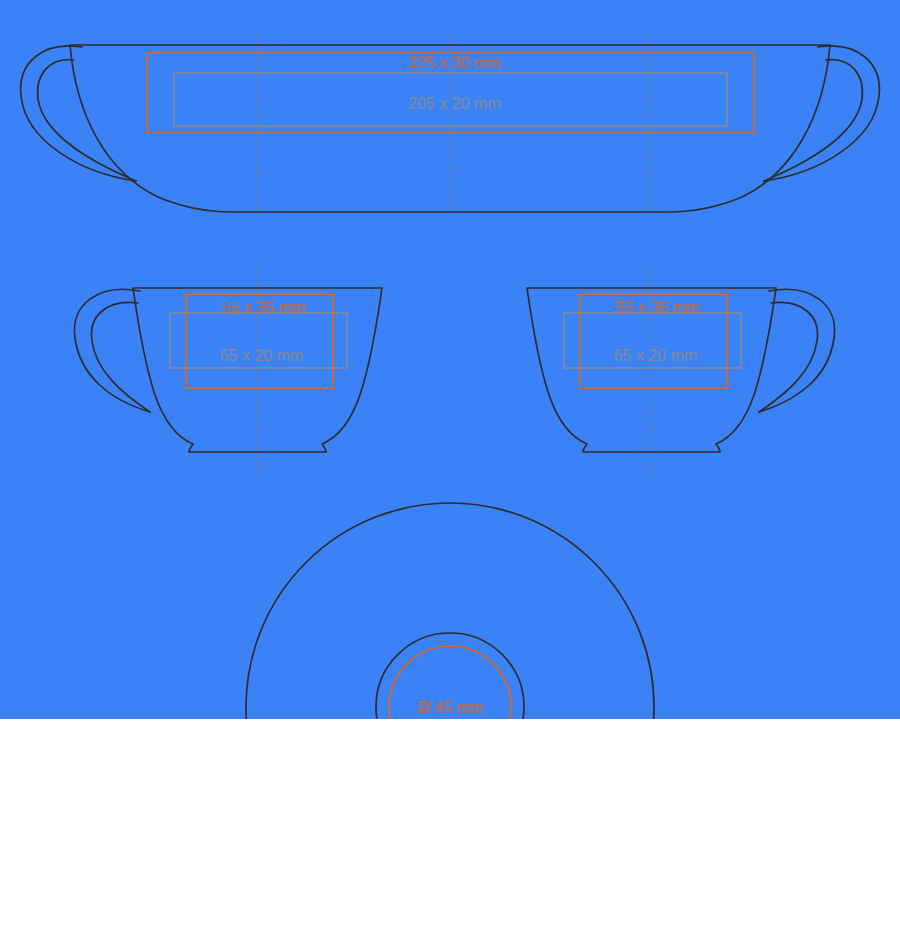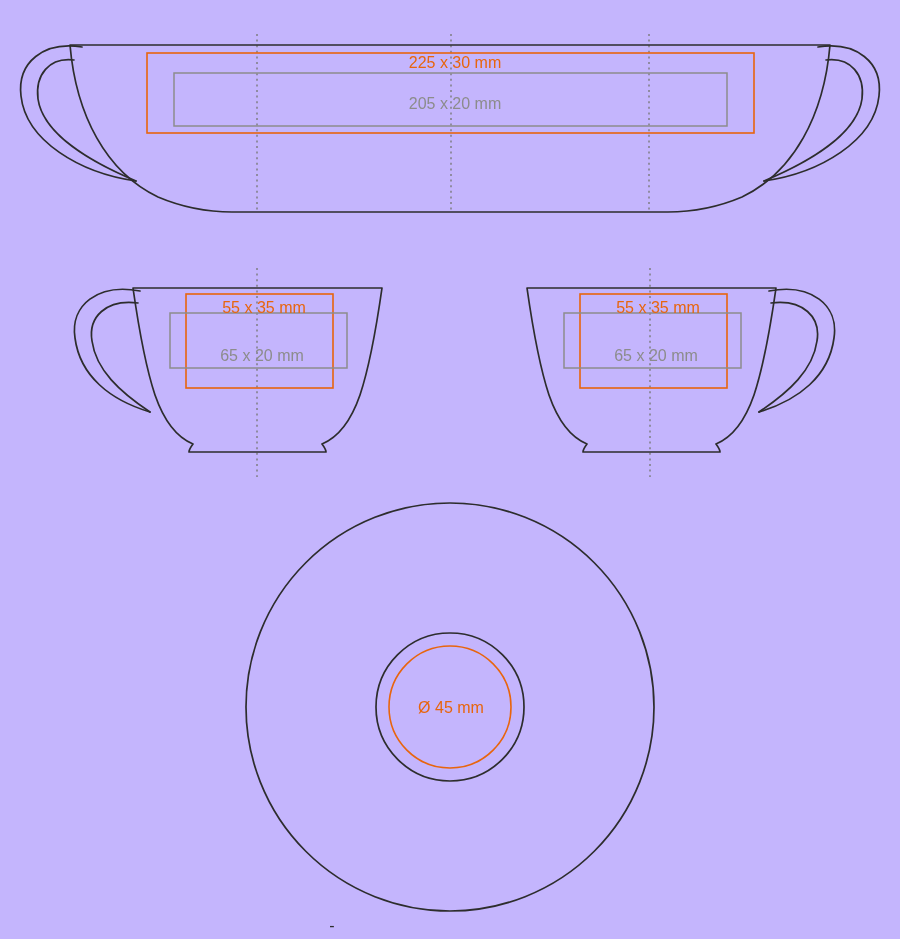--- a/index.html
+++ b/index.html
@@ -8,22 +8,22 @@
     --outline: #2D2D2D;
     --guide: #7A7A7A;
   }
   html, body {
     margin: 0;
     padding: 0;
     background: #ffffff;
   }
   .canvas-wrap {
     width: 900px;
-    height: 939px;
-    background: #c4b5fd;
+    height: 719px;
+    background: #3b82f6;
     position: relative;
     overflow: hidden;
   }
   svg { display: block; }
   .outline {
     fill: none;
     stroke: var(--outline);
     stroke-width: 1.7;
     stroke-linejoin: round;
     stroke-linecap: round;

